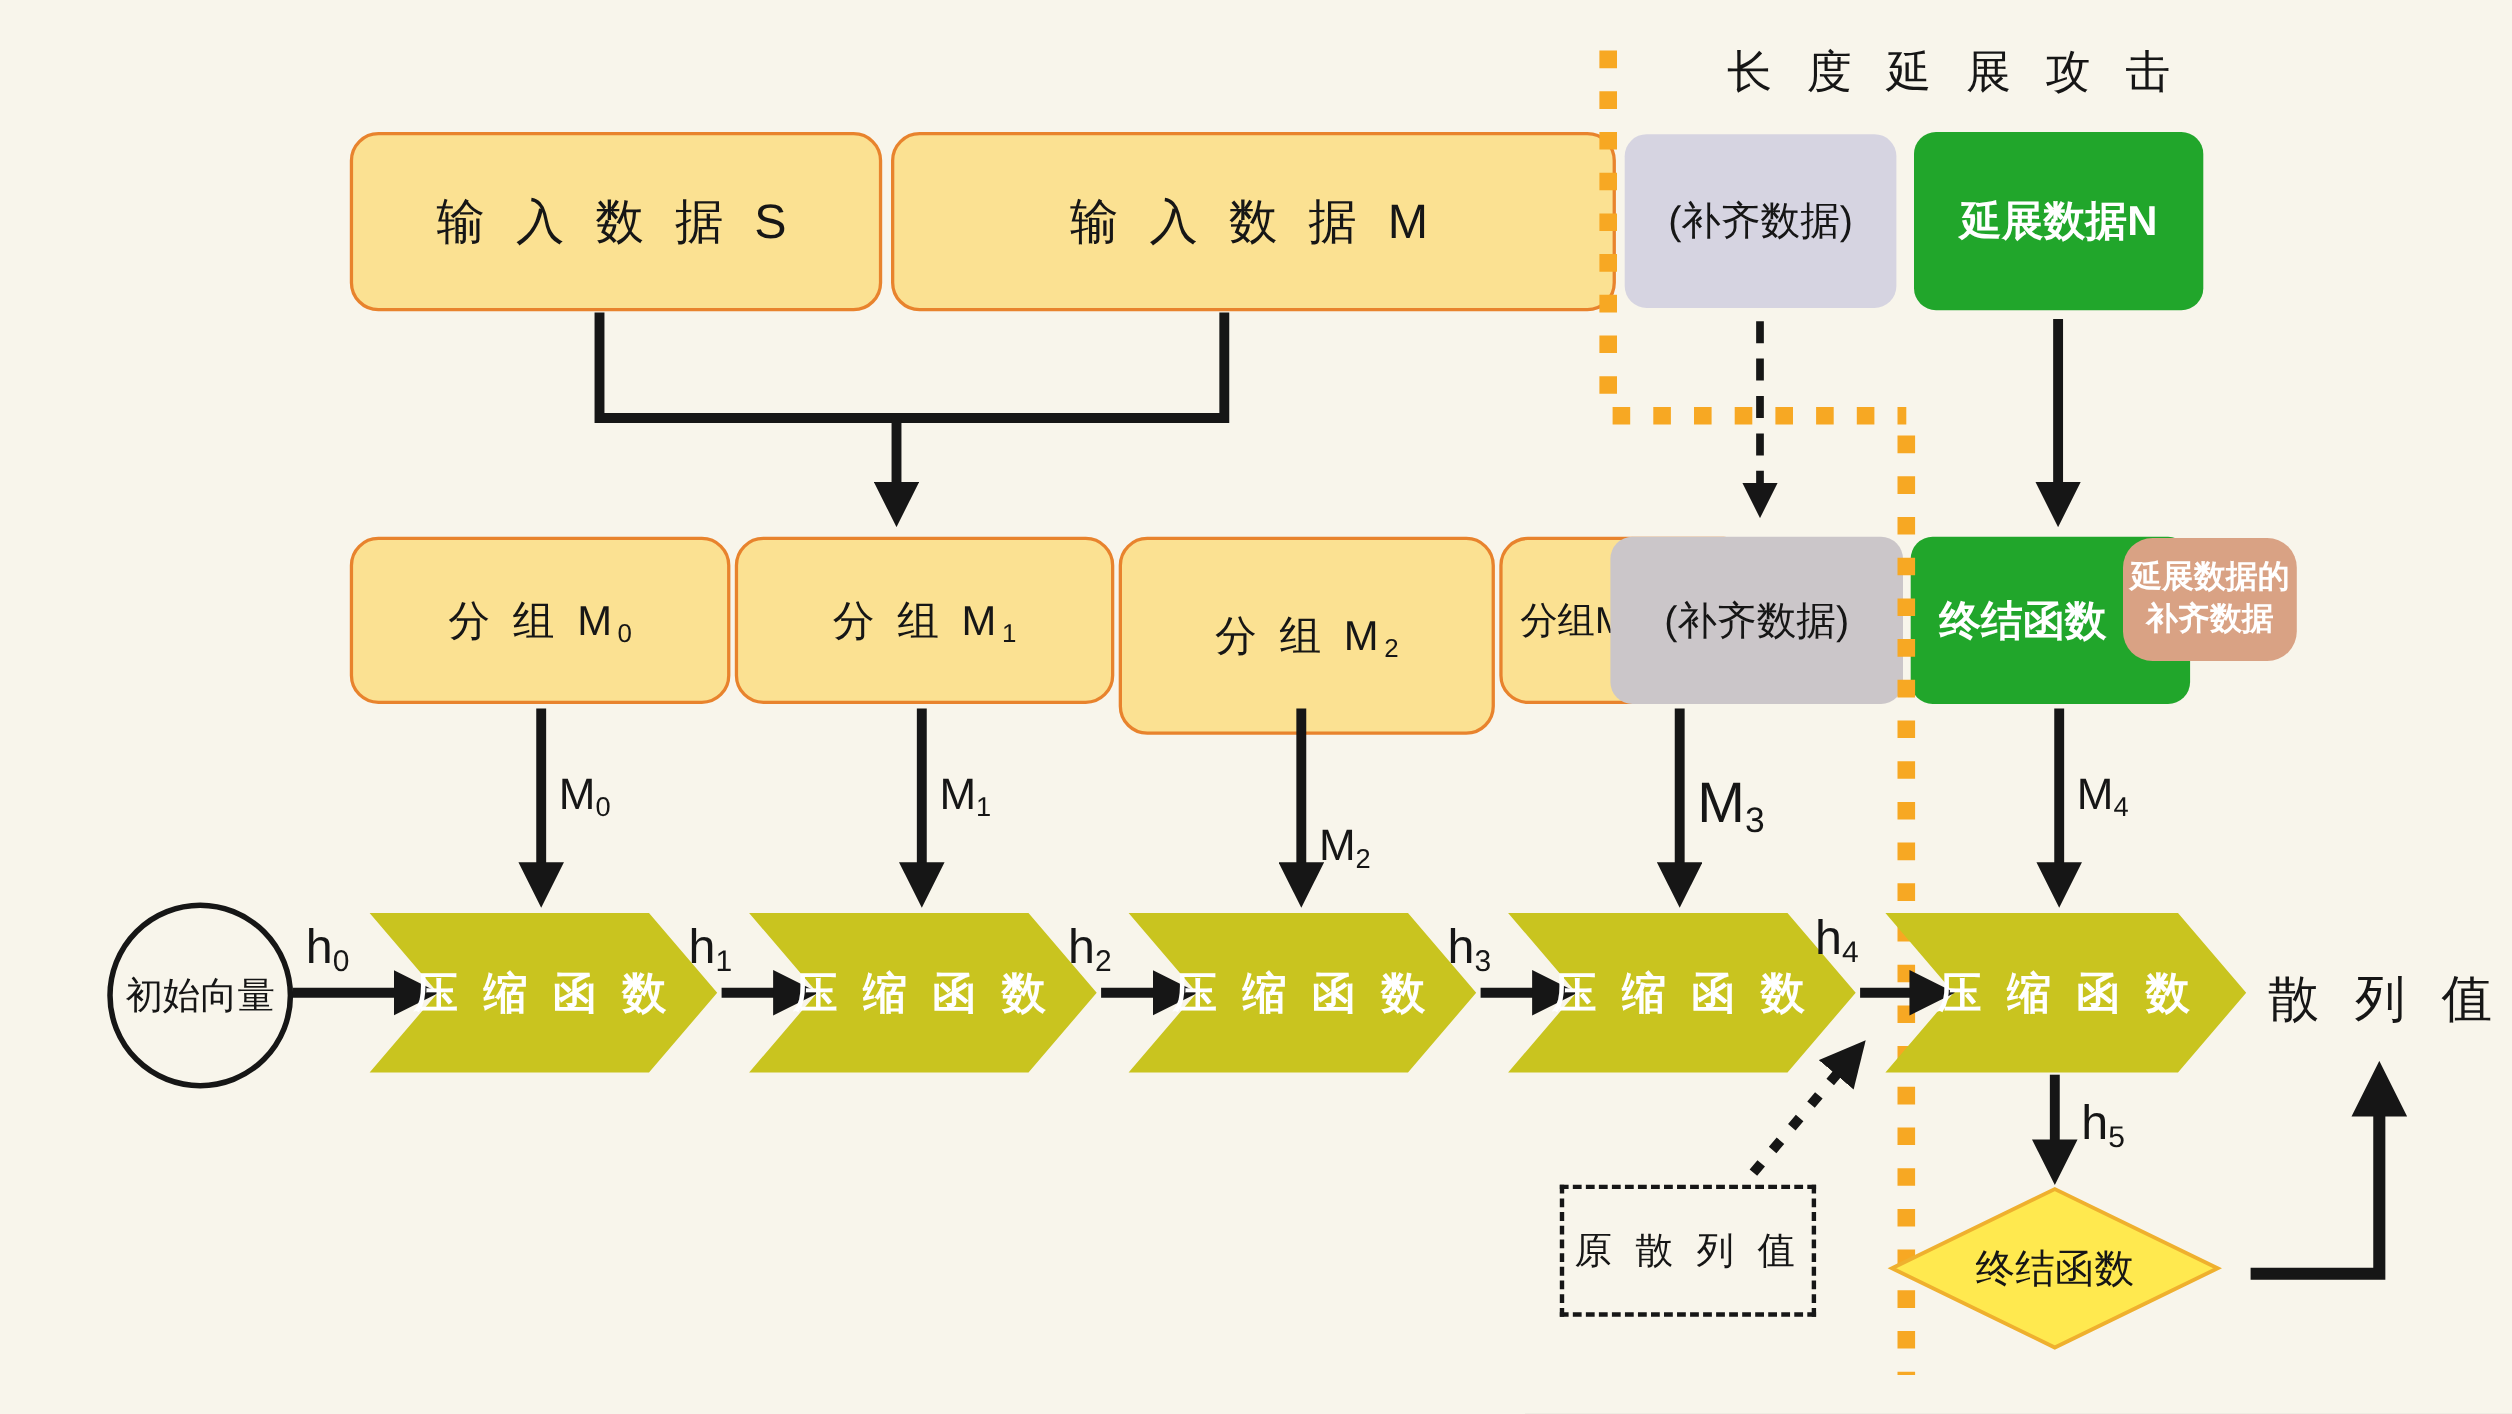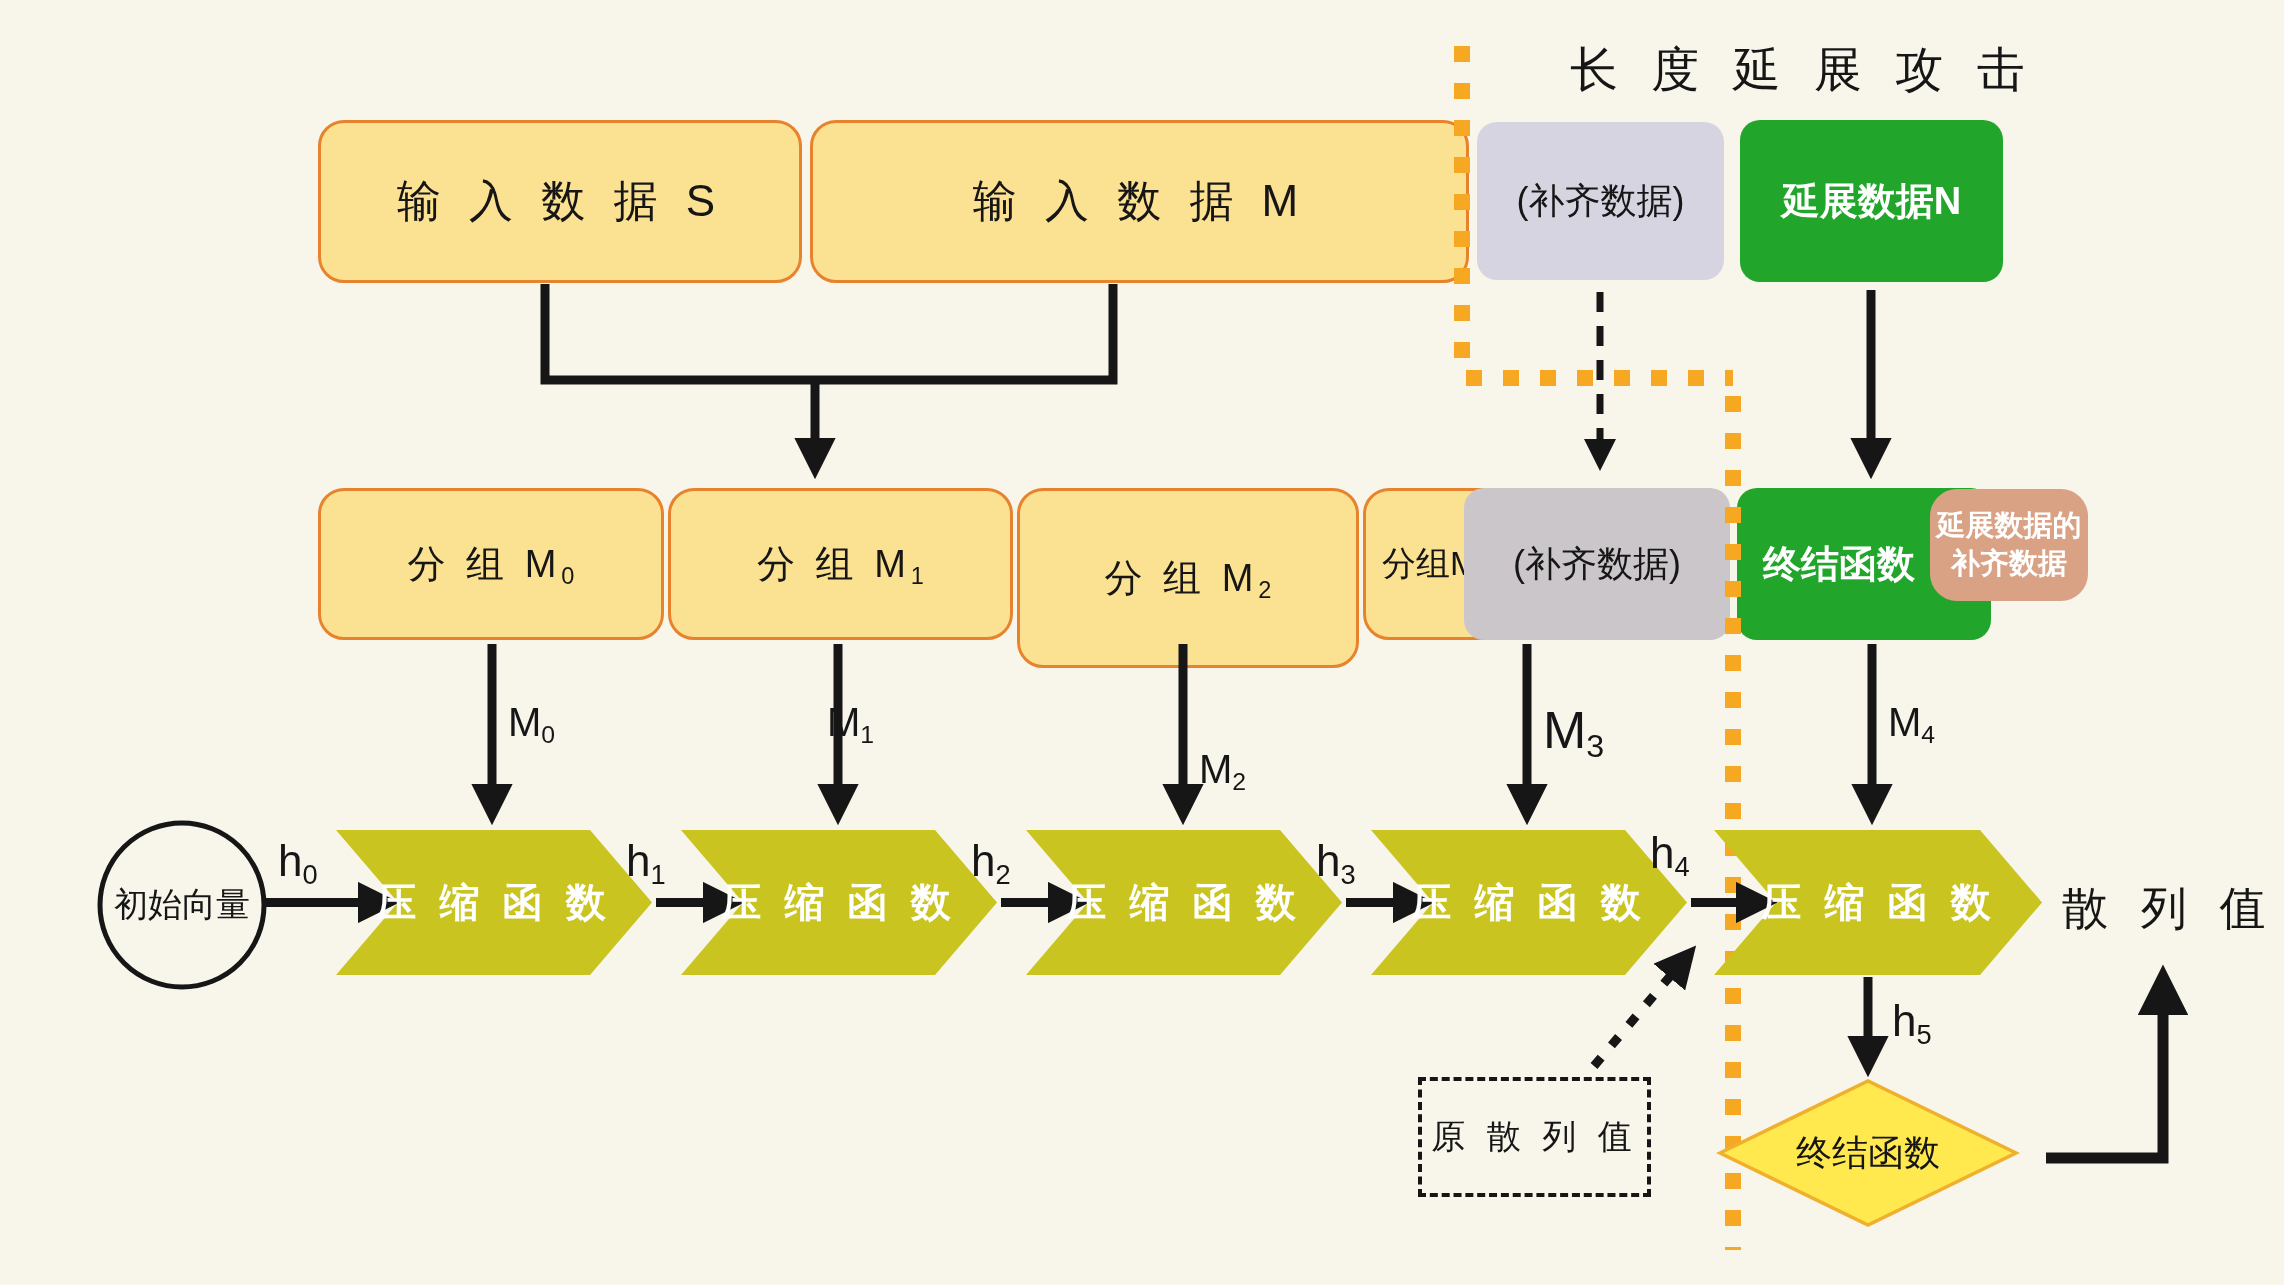--- a/index.html
+++ b/index.html
@@ -30,21 +30,21 @@
   <div class="abs flexc ybox z1" style="left:810px;top:120px;width:659px;height:163px;font-size:44px;letter-spacing:8px;">
     <span class="lbl">输 入 数 据 M</span>
   </div>
   <div class="abs flexc z1" style="left:1477px;top:122px;width:247px;height:158px;background:#D6D4E1;border-radius:20px;font-size:36px;">
     <span class="lbl">(补齐数据)</span>
   </div>
   <div class="abs flexc z1" style="left:1740px;top:120px;width:263px;height:162px;background:#21A62B;border-radius:20px;font-size:38px;">
     <span class="lbl white">延展数据N</span>
   </div>
 
-  <div class="abs lbl z3" style="left:1570px;top:38px;width:404px;text-align:center;font-size:48px;letter-spacing:10px;">长 度 延 展 攻 击</div>
+  <div class="abs lbl z3" style="left:1570px;top:38px;width:404px;text-align:center;font-size:41px;letter-spacing:10px;">长 度 延 展 攻 击</div>
 
   <div class="abs flexc ybox z1" style="left:318px;top:488px;width:346px;height:152px;font-size:38px;letter-spacing:5px;">
     <span class="lbl"><span>分 组 M</span><sub>0</sub></span>
   </div>
   <div class="abs flexc ybox z1" style="left:668px;top:488px;width:345px;height:152px;font-size:38px;letter-spacing:5px;">
     <span class="lbl"><span>分 组 M</span><sub>1</sub></span>
   </div>
   <div class="abs flexc ybox z1" style="left:1017px;top:488px;width:342px;height:180px;font-size:38px;letter-spacing:5px;">
     <span class="lbl"><span>分 组 M</span><sub>2</sub></span>
   </div>
@@ -128,21 +128,21 @@
     <span class="lbl">压 缩 函 数</span>
     </div>
   <div class="abs flexc z3 white" style="left:1431px;top:830px;width:196px;height:145px;font-size:40px;letter-spacing:6px;">
     <span class="lbl">压 缩 函 数</span>
     </div>
   <div class="abs flexc z3 white" style="left:1779px;top:830px;width:200px;height:145px;font-size:40px;letter-spacing:6px;">
     <span class="lbl">压 缩 函 数</span>
     </div>
 
   <div class="abs lbl z3" style="left:508px;top:700px;font-size:40px;"><span>M</span><sub>0</sub></div>
-  <div class="abs lbl z3" style="left:827px;top:700px;font-size:40px;"><span>M</span><sub>1</sub></div>
+  <div class="abs lbl z3" style="left:854px;top:700px;font-size:40px;"><span>M</span><sub>1</sub></div>
   <div class="abs lbl z3" style="left:1199px;top:700px;font-size:40px;margin-top:47px;"><span>M</span><sub>2</sub></div>
   <div class="abs lbl z3" style="left:1543px;top:700px;font-size:52px;"><span>M</span><sub>3</sub></div>
   <div class="abs lbl z3" style="left:1888px;top:700px;font-size:40px;"><span>M</span><sub>4</sub></div>
 
   <div class="abs lbl z3" style="left:278px;top:836px;font-size:44px;"><span>h</span><sub>0</sub></div>
   <div class="abs lbl z3" style="left:626px;top:836px;font-size:44px;"><span>h</span><sub>1</sub></div>
   <div class="abs lbl z3" style="left:971px;top:836px;font-size:44px;"><span>h</span><sub>2</sub></div>
   <div class="abs lbl z3" style="left:1316px;top:836px;font-size:44px;"><span>h</span><sub>3</sub></div>
   <div class="abs lbl z3" style="left:1650px;top:828px;font-size:44px;"><span>h</span><sub>4</sub></div>
   <div class="abs lbl z3" style="left:1892px;top:996px;font-size:44px;"><span>h</span><sub>5</sub></div>

